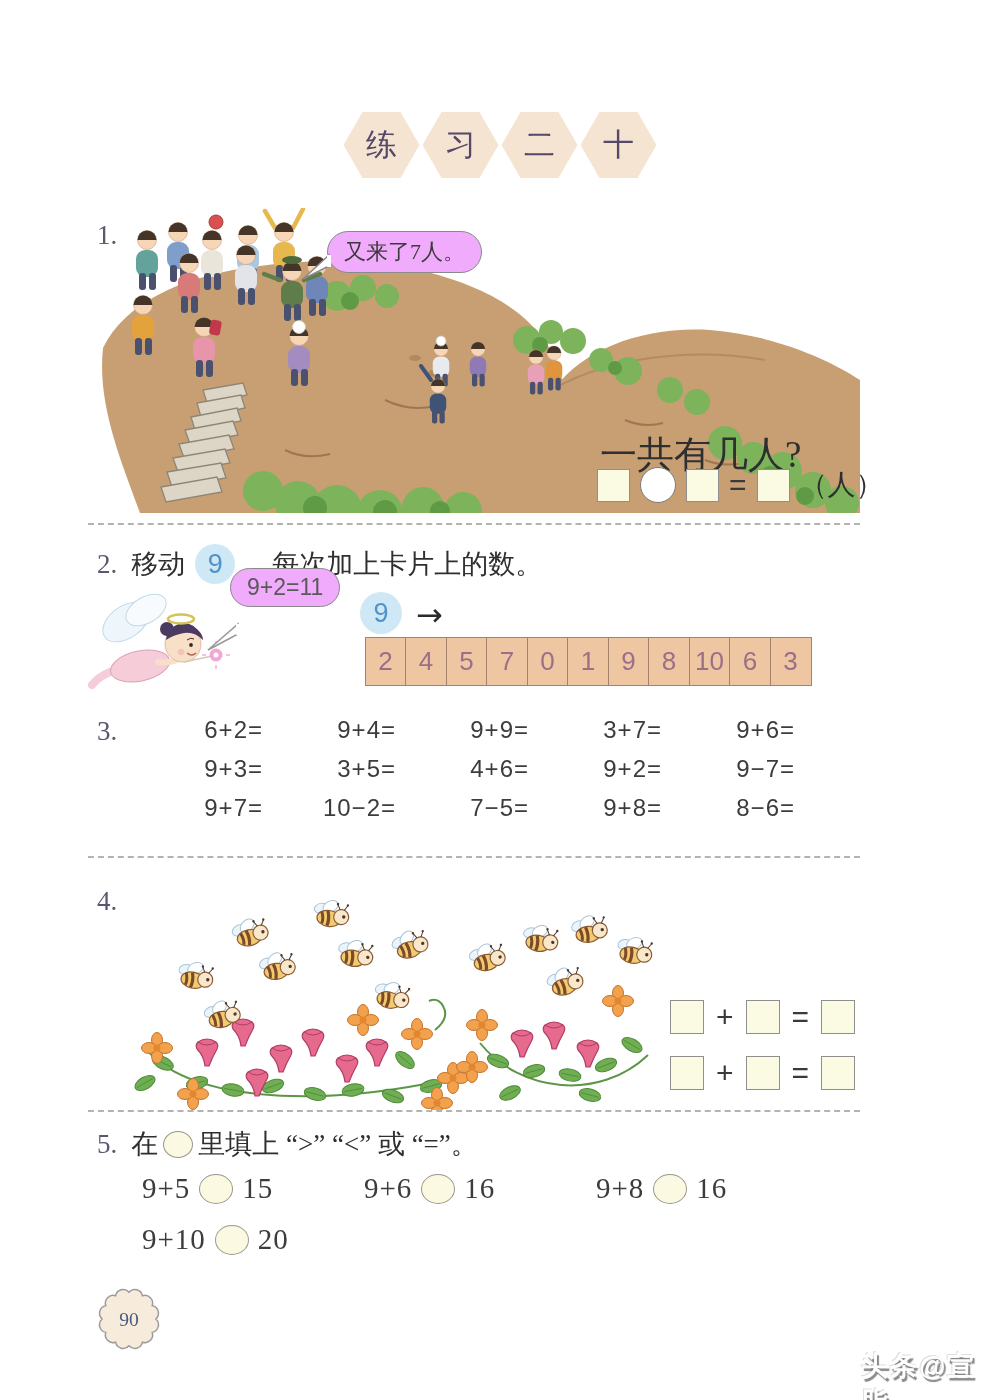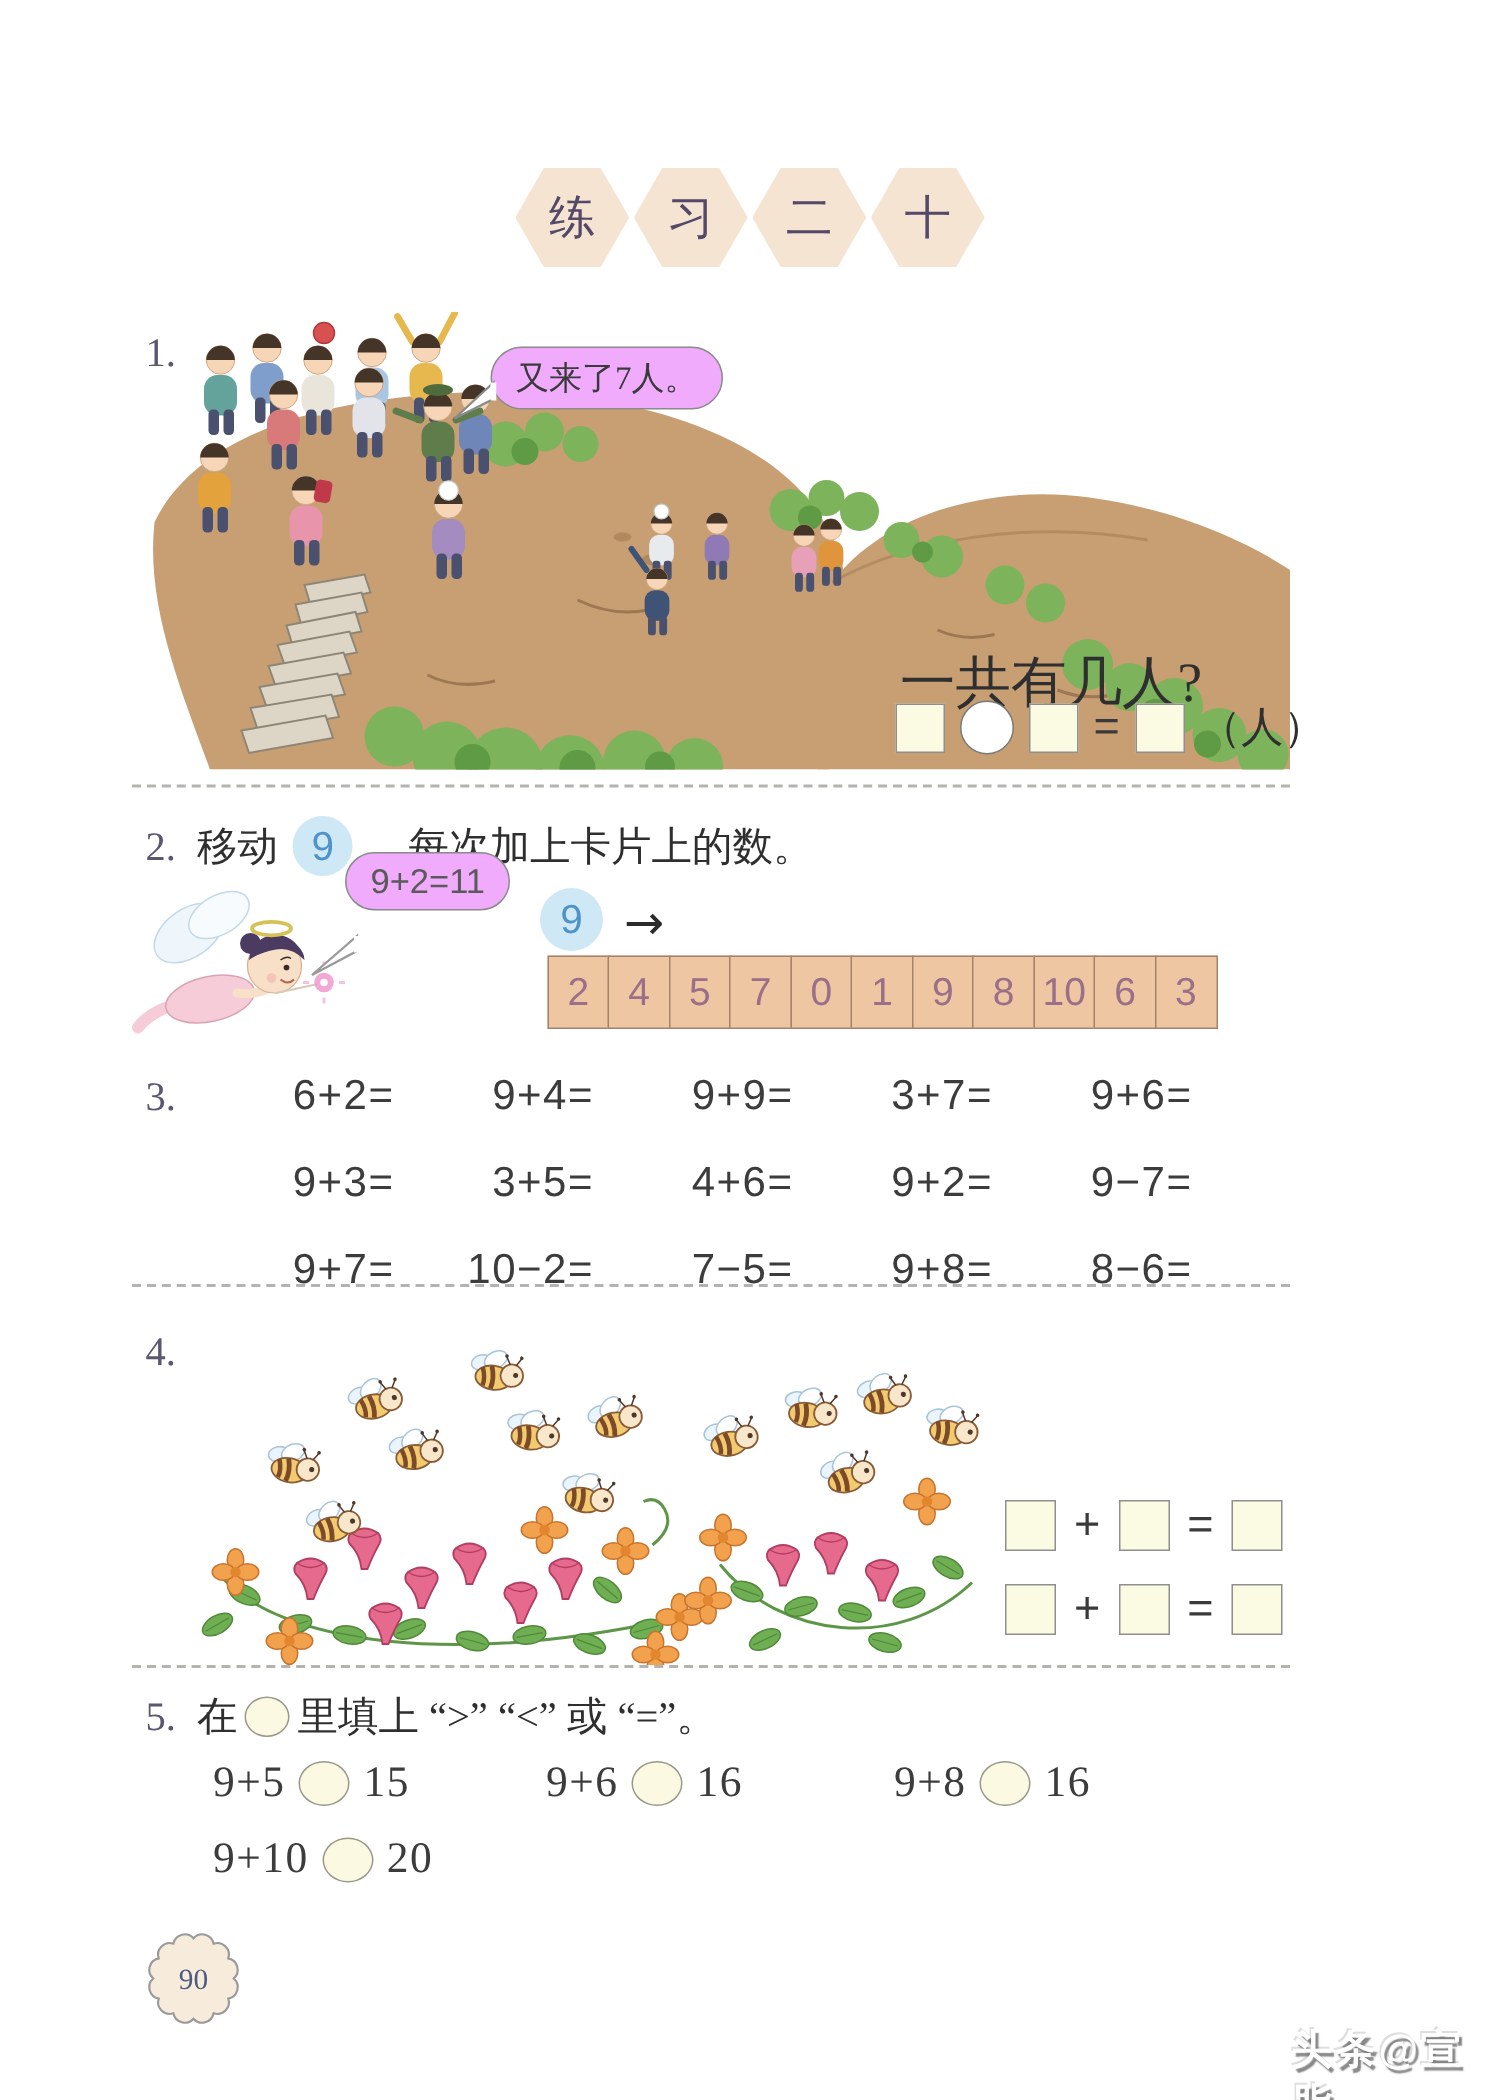--- a/index.html
+++ b/index.html
@@ -33,22 +33,22 @@
   .chip{width:42px;height:42px;border-radius:50%;background:#cfe8f6;color:#4e94c8;display:flex;align-items:center;justify-content:center;
         font-size:27px;font-family:"Liberation Sans","DejaVu Sans",sans-serif;}
   .chip.inline{width:40px;height:40px;margin:0 10px;}
   .arrow{font-size:32px;color:#2b2b2b;font-family:"DejaVu Sans",sans-serif;}
   .cards{display:flex;}
   .card{width:40px;height:47px;background:#eec6a2;border:1.5px solid #a5826b;margin-left:-1.5px;box-sizing:content-box;
         display:flex;align-items:center;justify-content:center;font-size:26px;color:#9b6f88;
         font-family:"Liberation Sans","DejaVu Sans",sans-serif;}
 
   
-  .p3-grid{display:grid;grid-template-columns:repeat(5,133px);row-gap:24px;
-           font-family:"Liberation Sans","DejaVu Sans",sans-serif;font-size:28px;color:#3c3c3c;}
+  .p3-grid{display:grid;grid-template-columns:repeat(5,133px);row-gap:5px;
+           font-family:"Liberation Sans","DejaVu Sans",sans-serif;font-size:24px;color:#3c3c3c;}
   .p3-grid span{text-align:right;line-height:34px;letter-spacing:1px;}
 
   
   .p4-eqs{display:flex;flex-direction:column;gap:22px;}
   .p4-eqs .eqrow{gap:12px;}
   .p4-eqs .blank-box{width:34px;height:34px;}
 
   
   .p5-head{display:flex;align-items:center;font-size:27px;color:#2f2f2f;}
   .oval{width:34px;height:30px;background:#fbf9e2;border:1.5px solid #9a988a;border-radius:50%;box-sizing:border-box;display:inline-block;}

